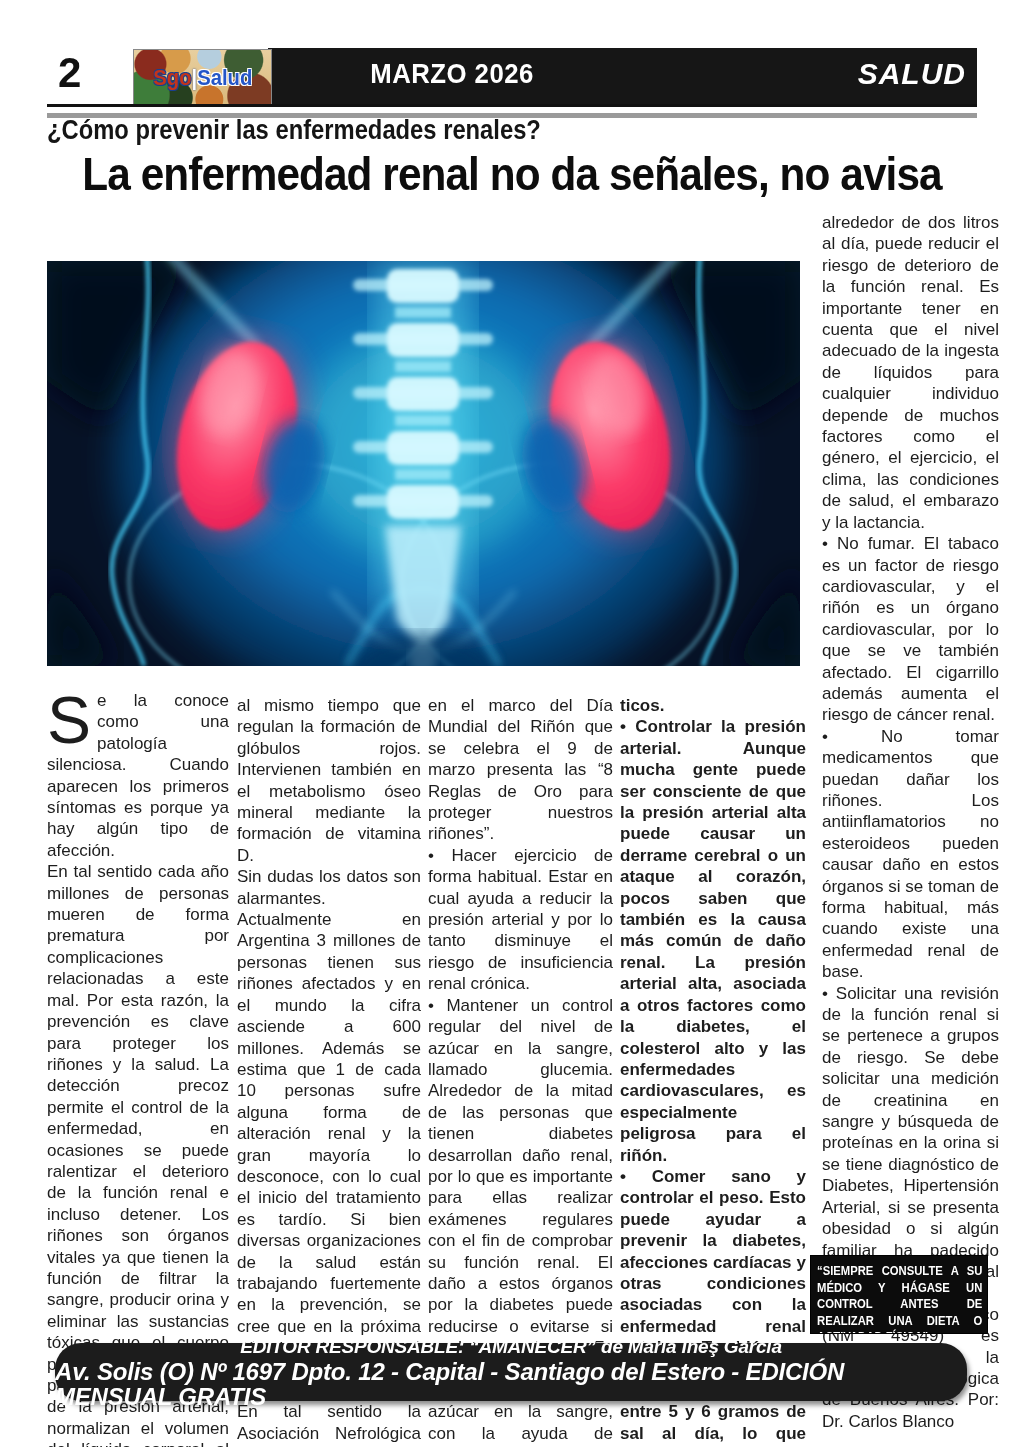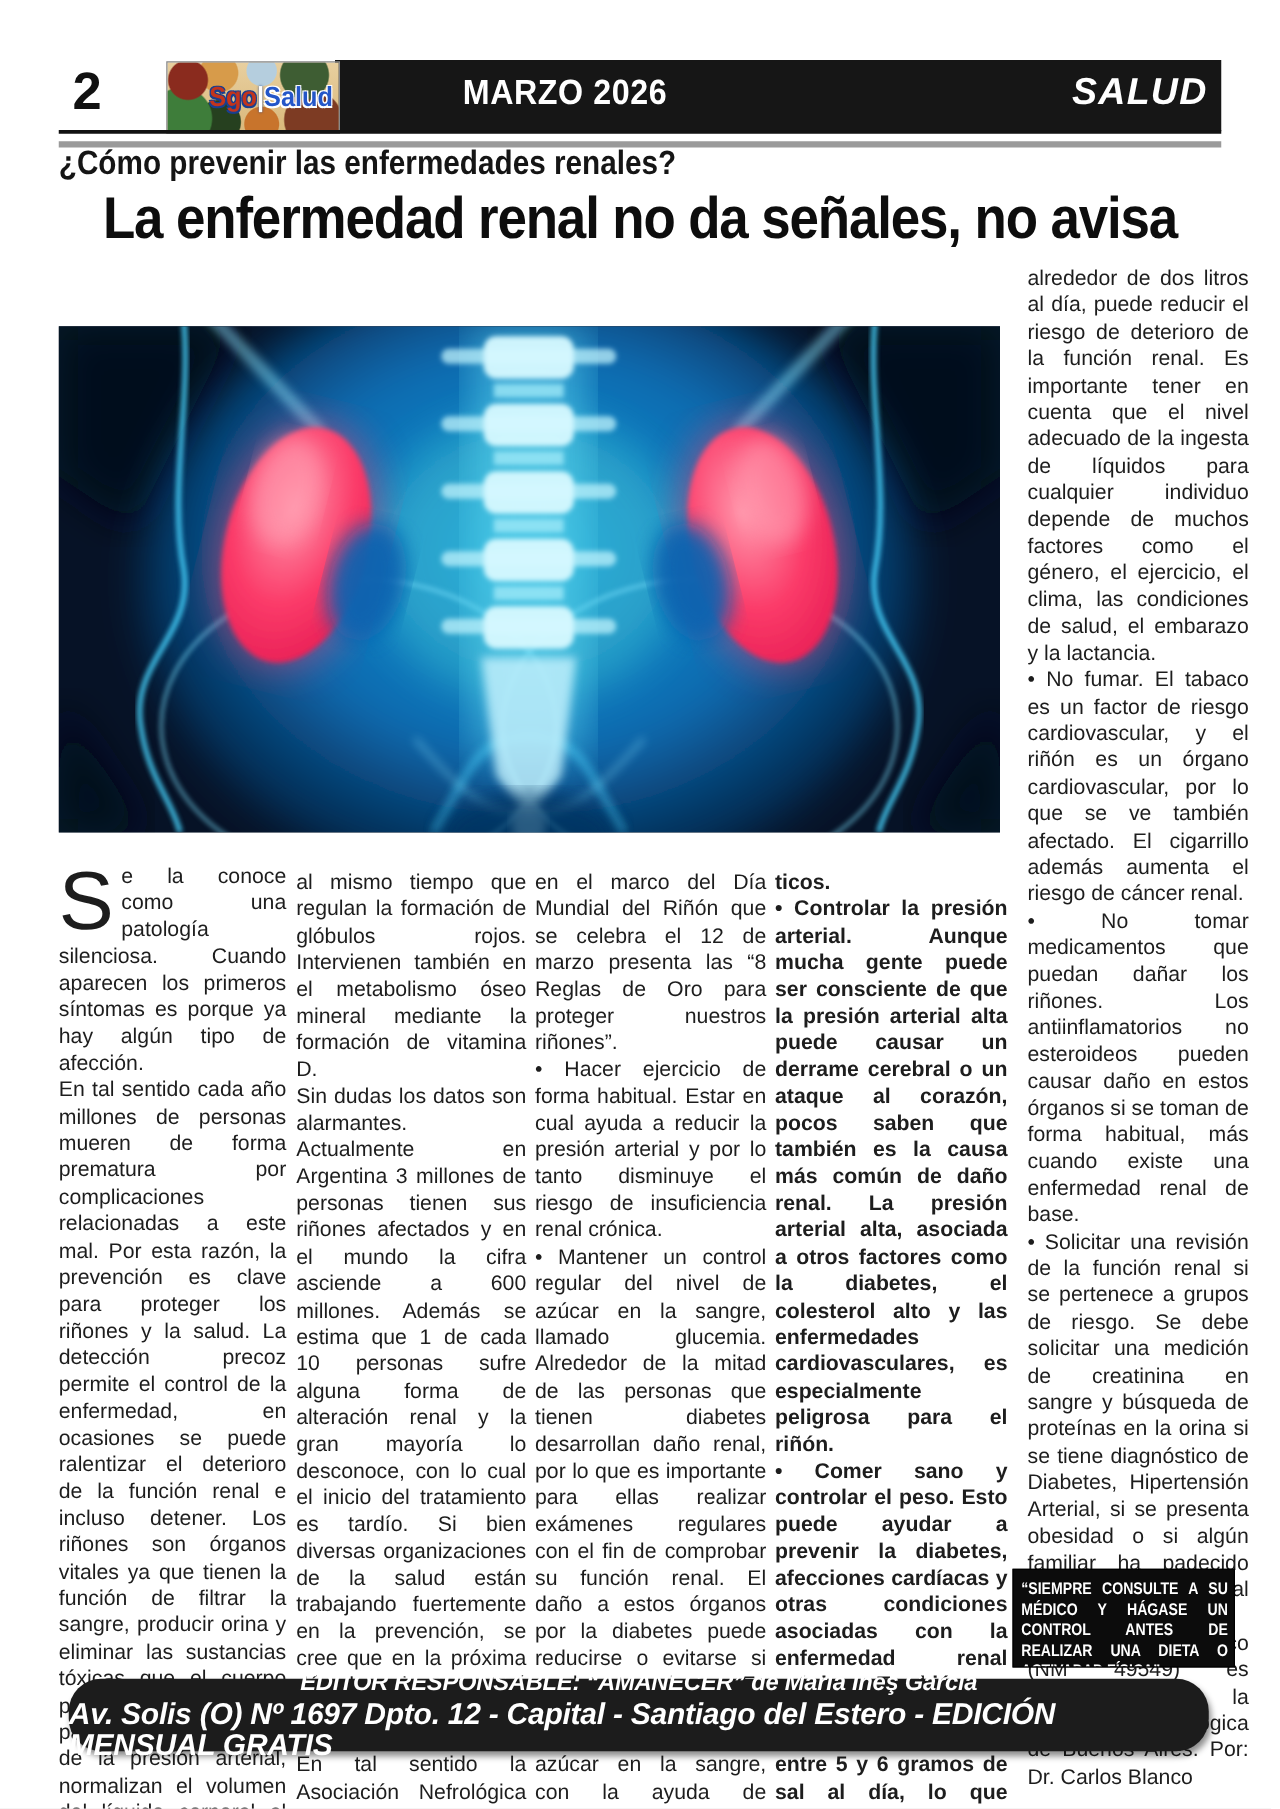--- a/index.html
+++ b/index.html
@@ -19,21 +19,21 @@
     background:
       radial-gradient(circle at 12% 25%, #8a2b1e 0 12%, transparent 13%),
       radial-gradient(circle at 30% 15%, #d79b4a 0 14%, transparent 15%),
       radial-gradient(circle at 55% 12%, #b5cede 0 13%, transparent 14%),
       radial-gradient(circle at 80% 18%, #3e5d33 0 16%, transparent 17%),
       radial-gradient(circle at 8% 80%, #3e7d3a 0 18%, transparent 19%),
       radial-gradient(circle at 30% 85%, #26401f 0 16%, transparent 17%),
       radial-gradient(circle at 55% 88%, #c8742c 0 15%, transparent 16%),
       radial-gradient(circle at 85% 82%, #7d3b23 0 18%, transparent 19%),
       linear-gradient(#e8cf9f,#d9b87a);
-    display:flex;align-items:center;justify-content:flex-end;}
+    display:flex;align-items:center;justify-content:center;}
   .logo-text{font-weight:bold;font-size:22px;letter-spacing:0;transform:scaleX(.92);white-space:nowrap;}
   .logo-sgo{color:#c2341c;text-shadow:-1px -1px 0 #1a3f8f,1px -1px 0 #1a3f8f,-1px 1px 0 #1a3f8f,1px 1px 0 #1a3f8f;}
   .logo-bar{color:#ffffff;text-shadow:0 0 2px #1a3f8f;}
   .logo-salud{color:#2456c8;text-shadow:-1px -1px 0 #fff,1px -1px 0 #fff,-1px 1px 0 #fff,1px 1px 0 #fff;}
   
   .kicker{position:absolute;left:47px;top:115px;font-size:27px;font-weight:bold;color:#151515;
     transform:scaleX(.88);transform-origin:0 50%;white-space:nowrap;}
   .title{position:absolute;left:0;width:1024px;top:146px;text-align:center;font-size:47px;font-weight:bold;
     color:#0d0d0d;letter-spacing:-1px;transform:scaleX(.9);transform-origin:50% 50%;white-space:nowrap;}
   
@@ -171,21 +171,21 @@
     <p>En tal sentido cada año millones de personas mueren de forma prematura por complicaciones relacionadas a este mal. Por esta razón, la prevención es clave para proteger los riñones y la salud.  La detección precoz permite el control de la enfermedad, en ocasiones se puede ralentizar el deterioro de la función renal e incluso detener. Los riñones son órganos vitales ya que tienen la función de filtrar la sangre, producir orina y eliminar las sustancias tóxicas que el cuerpo produce. Además participan en el control de la presión arterial, normalizan el volumen del líquido corporal al retener o eliminar el agua,</p>
   </div>
 
   <div class="col col-2">
     <p>al mismo tiempo que regulan la formación de glóbulos rojos. Intervienen también en el metabolismo óseo mineral mediante la formación de vitamina D.</p>
     <p>Sin dudas los datos son alarmantes. Actualmente en Argentina 3 millones de personas tienen sus riñones afectados y en el mundo la cifra asciende a 600 millones. Además se estima que 1 de cada 10 personas sufre alguna forma de alteración renal y la gran mayoría lo desconoce, con lo cual el inicio del tratamiento es tardío. Si bien diversas organizaciones de la salud están trabajando fuertemente en la prevención, se cree que en la próxima década se incrementará casi un 20% la cantidad de personas afectadas.</p>
     <p>En tal sentido la Asociación Nefrológica de Buenos Aires y la Sociedad Argentina de Nefrología</p>
   </div>
 
   <div class="col col-3">
-    <p>en el marco del Día Mundial del Riñón que se celebra el 12 de marzo presenta las “8 Reglas de Oro para proteger nuestros riñones”.</p>
+    <p>en el marco del Día Mundial del Riñón que se celebra el 9 de marzo presenta las “8 Reglas de Oro para proteger nuestros riñones”.</p>
     <p>•  Hacer ejercicio de forma habitual. Estar en cual ayuda a reducir la presión arterial y por lo tanto disminuye el riesgo de insuficiencia renal crónica.</p>
     <p>• Mantener un control regular del nivel de azúcar en la sangre, llamado glucemia. Alrededor de la mitad de las personas que tienen diabetes desarrollan daño renal, por lo que es importante para ellas realizar exámenes regulares con el fin de comprobar su función renal. El daño a estos órganos por la diabetes puede reducirse o evitarse si se detecta a tiempo. Es importante mantener el control de los niveles de azúcar en la sangre, con la ayuda de médicos y farmacéu-</p>
   </div>
 
   <div class="col col-4">
     <p>ticos.</p>
     <p>• Controlar la presión arterial. Aunque mucha gente puede ser consciente de que la presión arterial alta puede causar un derrame cerebral o un ataque al corazón, pocos saben que también es la causa más común de daño renal. La presión arterial alta, asociada a otros factores como la diabetes, el colesterol alto y las enfermedades cardiovasculares, es especialmente peligrosa para el riñón.</p>
     <p>• Comer sano y controlar el peso. Esto puede ayudar a prevenir la diabetes, afecciones cardíacas y otras condiciones asociadas con la enfermedad renal crónica. También se recomienda reducir la ingesta de sodio a entre 5 y 6 gramos de sal al día, lo que equivale a una cucharadita.</p>
     <p>• Beber agua. Consumir</p>
   </div>

